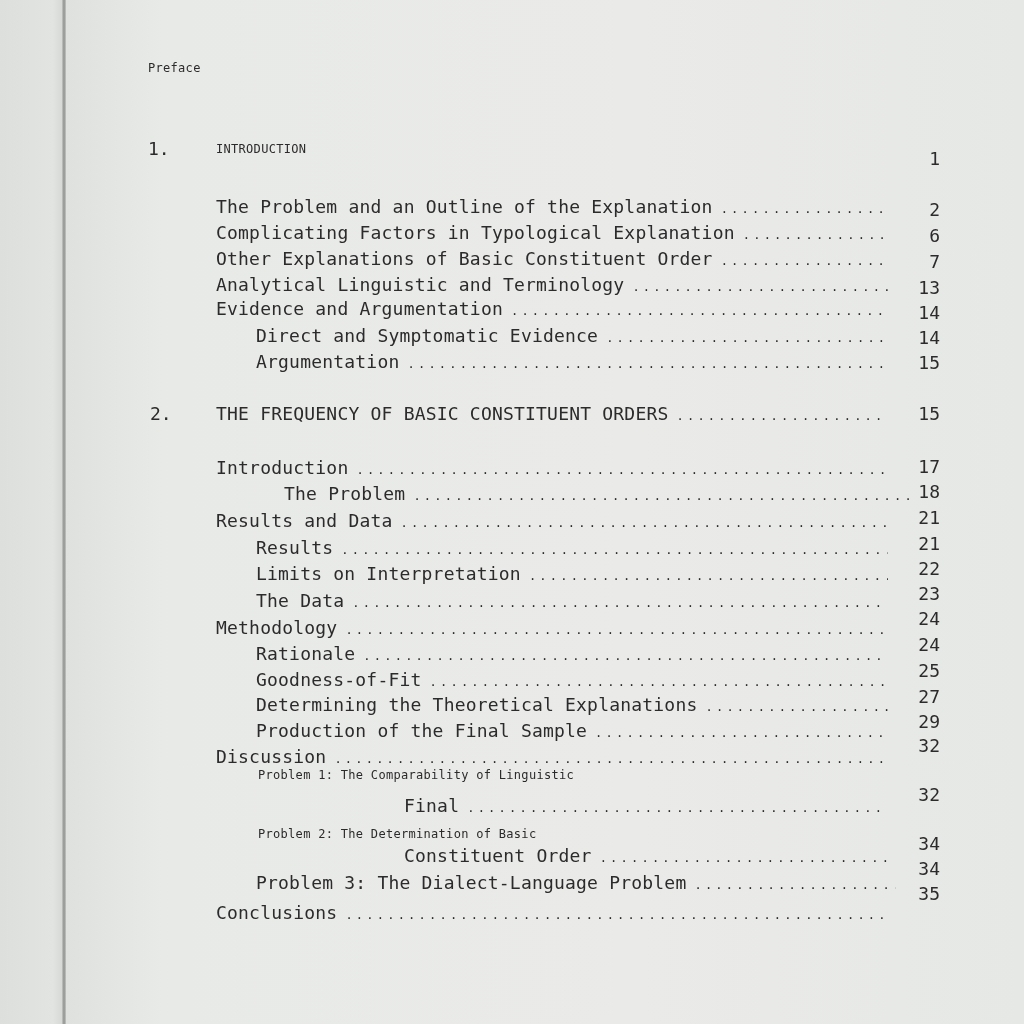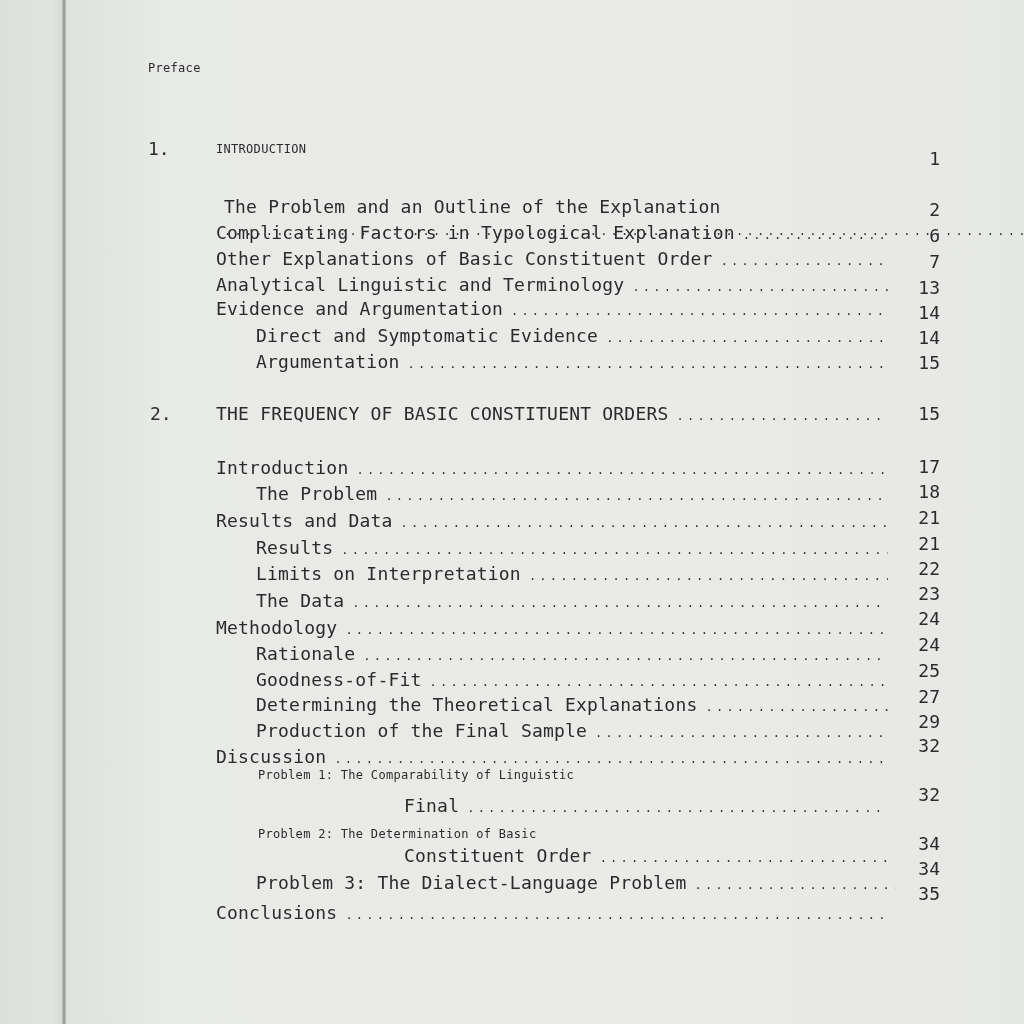--- a/index.html
+++ b/index.html
@@ -43,21 +43,21 @@
 <div class="page"></div>
 
 <div class="toc">
 
   <div class="line" style="left:148px; top:57px;">Preface</div>
 
   <div class="chapnum" style="left:148px; top:138px;">1.</div>
   <div class="line" style="left:216px; top:138px;">INTRODUCTION</div>
   <div class="pagenum" style="top:148px;">1</div>
 
-  <div class="entry" style="top:196px;flex-direction:column;">
+  <div class="entry" style="top:196px;">
       <span class="title">The Problem and an Outline of the Explanation</span>
       <span class="dots"></span>
     </div>
   <div class="pagenum" style="top:199px;">2</div>
 
   <div class="entry" style="top:222px;">
       <span class="title">Complicating Factors in Typological Explanation</span>
       <span class="dots"></span>
     </div>
   <div class="pagenum" style="top:225px;">6</div>
@@ -98,21 +98,21 @@
       <span class="dots"></span>
     </div>
   <div class="pagenum" style="top:403px;">15</div>
 
   <div class="entry" style="top:457px;">
       <span class="title">Introduction</span>
       <span class="dots"></span>
     </div>
   <div class="pagenum" style="top:456px;">17</div>
 
-  <div class="entry sub" style="top:483px;">
+  <div class="entry sub" style="top:483px;margin-left:28px;">
       <span class="title">The Problem</span>
       <span class="dots"></span>
     </div>
   <div class="pagenum" style="top:481px;">18</div>
 
   <div class="entry" style="top:510px;">
       <span class="title">Results and Data</span>
       <span class="dots"></span>
     </div>
   <div class="pagenum" style="top:507px;">21</div>

